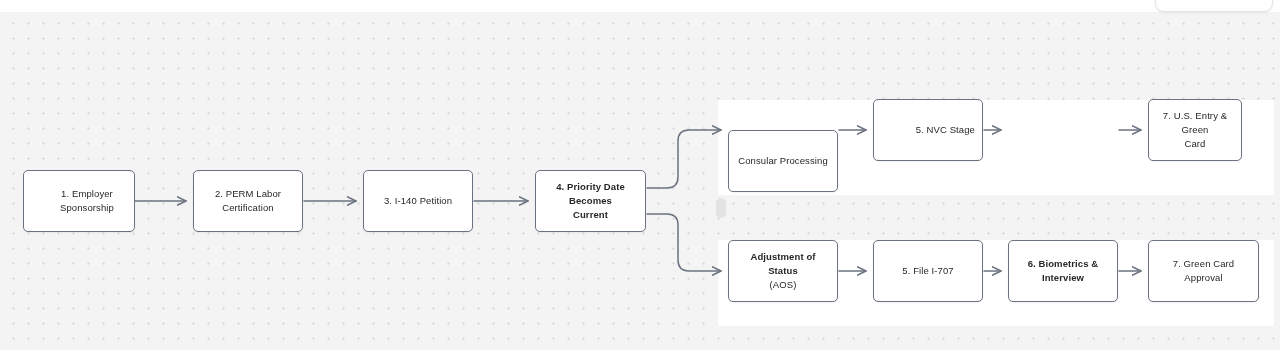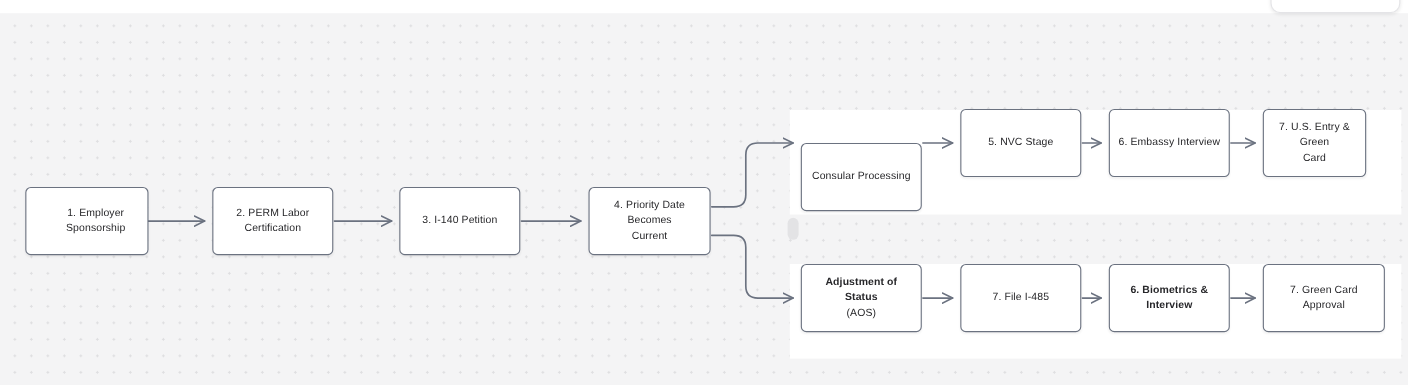--- a/index.html
+++ b/index.html
@@ -153,53 +153,50 @@
       <b style="font-weight:normal">Certification</b>
     </span>
   </div>
 
   <div class="node" id="node-n3" style="left: 363px; top: 170px; width: 110px; height: 62px;">
     <span>3. I-140 Petition</span>
   </div>
 
   <div class="node" id="node-n4" style="left: 535px; top: 170px; width: 111px; height: 62px;">
     <span>
-      <b style="font-weight:normal">4. Priority Date Becomes</b><br>
-      <b style="font-weight:normal">Current</b>
+      <b style="font-weight:bold">4. Priority Date Becomes</b><br>
+      <b style="font-weight:bold">Current</b>
     </span>
   </div>
 
   <div class="node" id="node-c1" style="left: 728px; top: 99px; width: 110px; height: 62px; margin-top: 31px;">
     <span>Consular Processing</span>
   </div>
 
-  <div class="node" id="node-c2" style="left: 873px; top: 99px; width: 110px; height: 62px;">
+  <div class="node" id="node-c2" style="left: 873px; top: 99px; width: 110px; height: 62px; justify-content: flex-end;">
     <span>5. NVC Stage</span>
   </div>
 
-  <div class="node" id="node-c3" style="left: 1008px; top: 99px; width: 110px; height: 62px;">
-    <span>6. Embassy Interview</span>
-  </div>
 
   <div class="node" id="node-c4" style="left: 1148px; top: 99px; width: 94px; height: 62px;">
     <span>
       <b style="font-weight:normal">7. U.S. Entry &amp; Green</b><br>
       <b style="font-weight:normal">Card</b>
     </span>
   </div>
 
   <div class="node" id="node-a1" style="left: 728px; top: 240px; width: 110px; height: 62px;">
     <span>
       <b style="font-weight:bold">Adjustment of Status</b><br>
       <b style="font-weight:normal">(AOS)</b>
     </span>
   </div>
 
   <div class="node" id="node-a2" style="left: 873px; top: 240px; width: 110px; height: 62px;">
-    <span>7. File I-485</span>
+    <span>5. File I-707</span>
   </div>
 
   <div class="node" id="node-a3" style="left: 1008px; top: 240px; width: 110px; height: 62px; font-weight: bold;">
     <span>6. Biometrics &amp; Interview</span>
   </div>
 
   <div class="node" id="node-a4" style="left: 1148px; top: 240px; width: 111px; height: 62px;">
     <span>7. Green Card Approval</span>
   </div>
 

